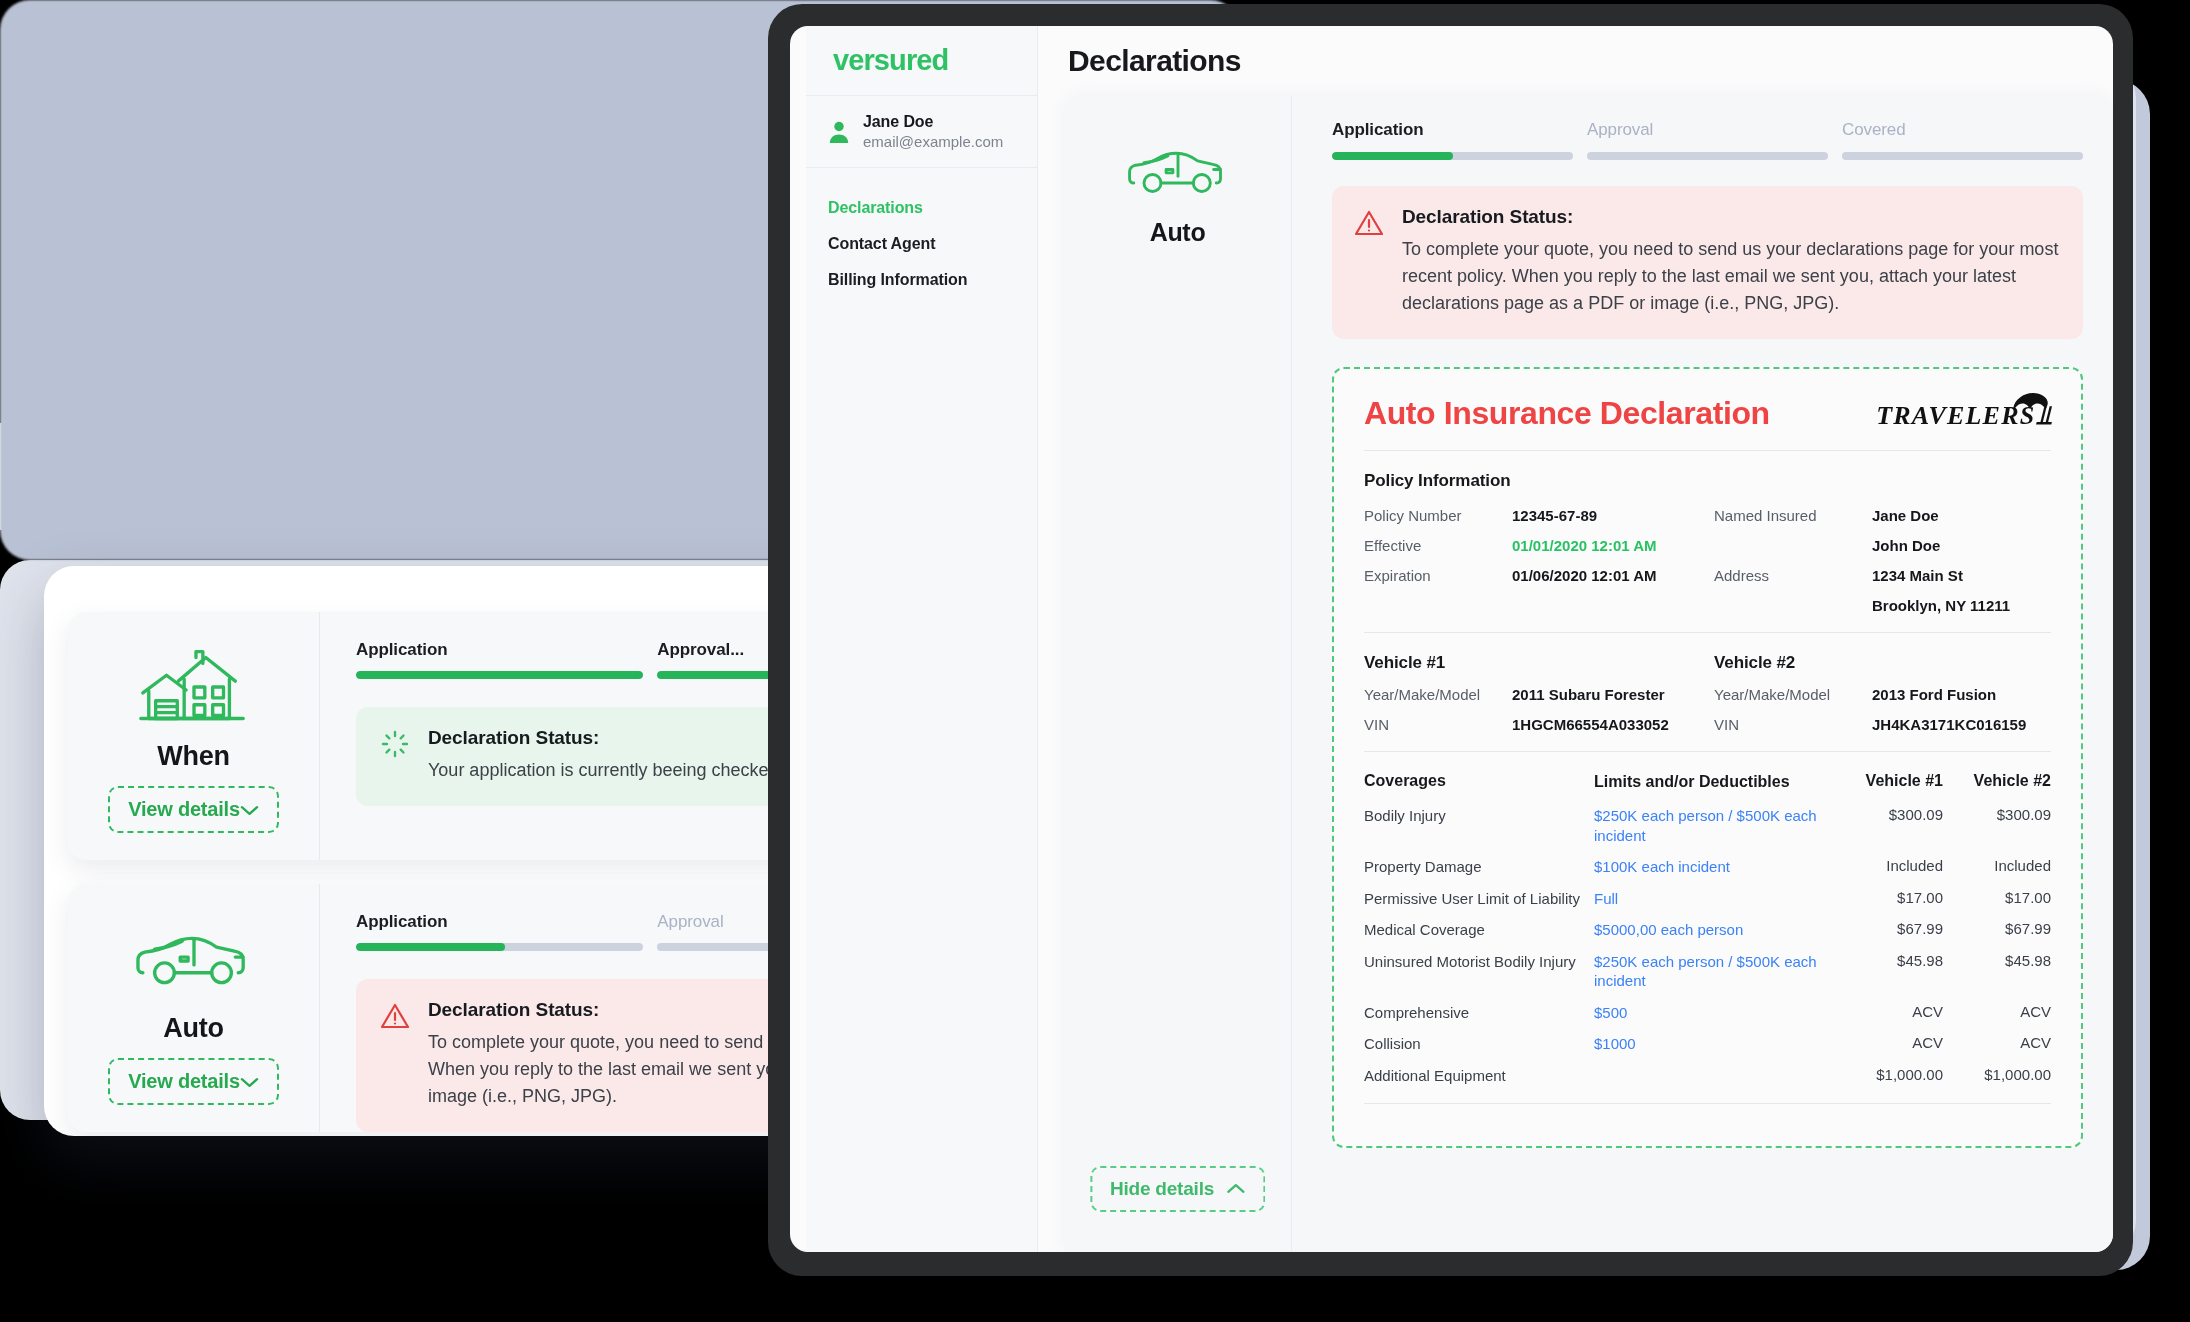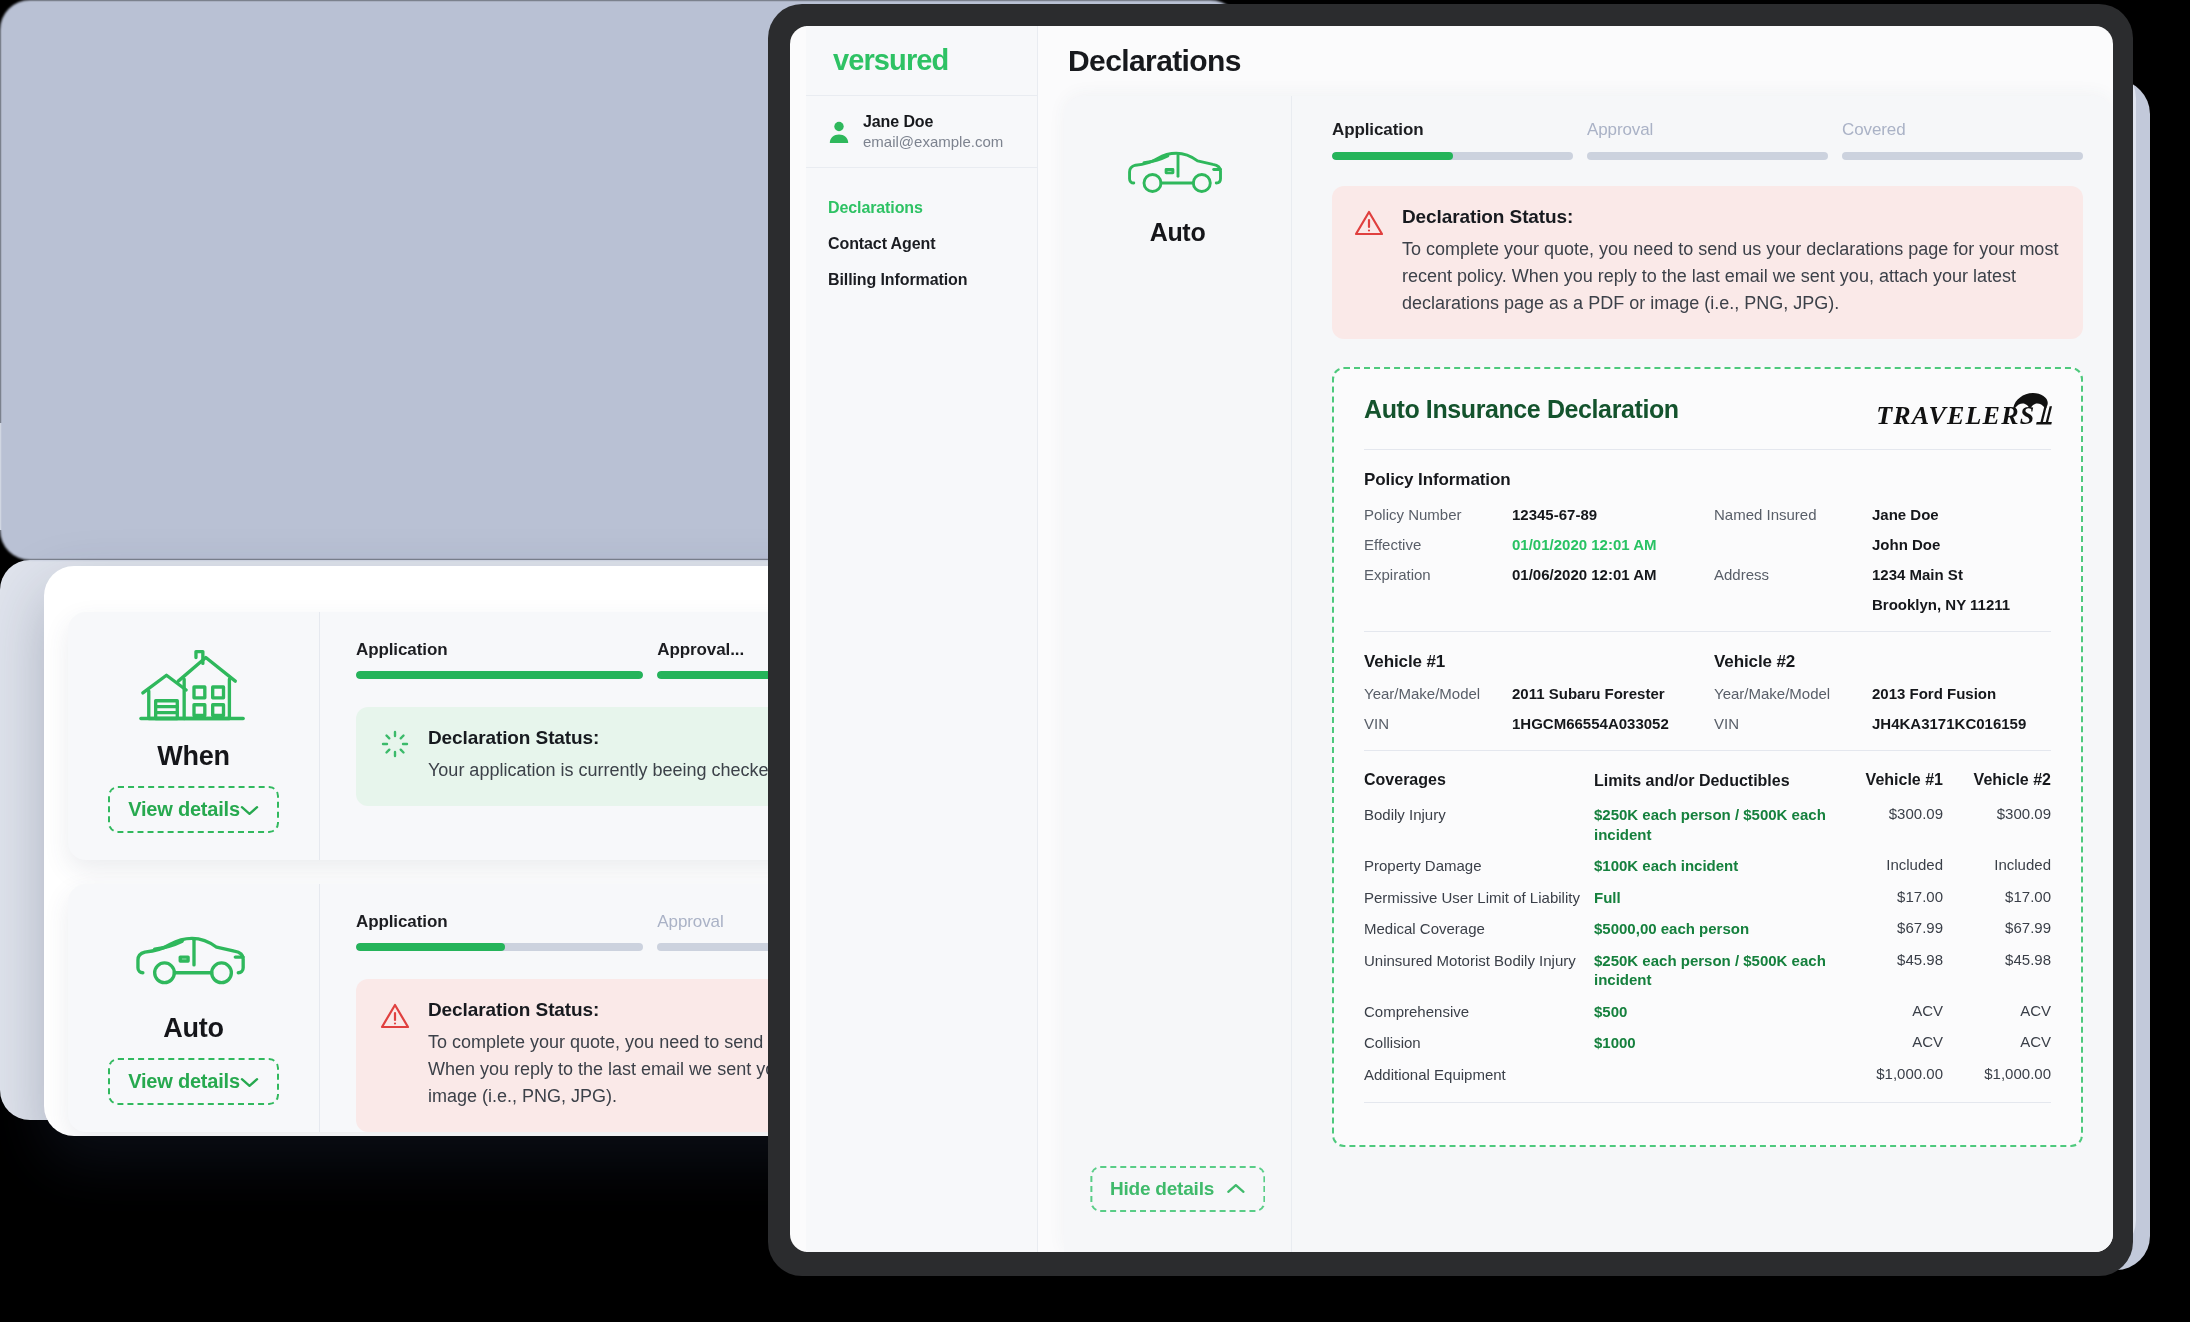--- a/index.html
+++ b/index.html
@@ -176,21 +176,21 @@
     margin-top: 26px; background: #fae9e8; border-radius: 12px;
     padding: 20px 22px 22px 22px; display: flex; gap: 18px;
   }
 
   
   .doc {
     margin-top: 28px; border: 2px dashed #4ec97d; border-radius: 12px;
     background: #fbfbfc; padding: 26px 30px 22px 30px;
   }
   .doc-head { display: flex; align-items: flex-start; justify-content: space-between; }
-  .doc-title { font-size: 25px; font-weight: 700; color: #14532d; letter-spacing: -0.4px; }
+  .doc-title { font-size: 32px; font-weight: 700; color: #ef4444; letter-spacing: -0.4px; }
   .travelers { display: flex; align-items: flex-start; gap: 0; position: relative; padding-top: 6px;}
   .travelers .tv-word {
     font-size: 26px; font-weight: 700; font-style: italic; color: #111;
     letter-spacing: 1.2px; font-family: "Liberation Serif", serif;
   }
   .tv-umb { position: absolute; right: -3px; top: -4px; width: 42px; height: 26px; }
   .tv-umb svg { width: 100%; height: 100%; display:block; }
   .tv-j { font-size: 26px; font-weight: 700; font-style: italic; color: #111; font-family:"Liberation Serif", serif; margin-left: 1px; }
 
   .hr { height: 1px; background: #e4e7ee; margin: 18px 0 20px 0; }
@@ -203,21 +203,21 @@
 
   .veh-grid { display: grid; grid-template-columns: 120px 230px 130px auto; row-gap: 13px; }
 
   
   .cov-head { display: flex; align-items: flex-start; margin-bottom: 14px; }
   .cov-c1 { width: 230px; flex: 0 0 230px; font-size: 16px; font-weight: 700; color: #16181c; }
   .cov-c2 { flex: 1; font-size: 16px; font-weight: 700; color: #16181c; line-height: 1.25; }
   .cov-c3, .cov-c4 { width: 108px; flex: 0 0 108px; text-align: right; font-size: 16px; font-weight: 700; color: #16181c; }
   .cov-row { display: flex; align-items: flex-start; margin-bottom: 12px; }
   .cov-row .cov-c1 { font-size: 15px; font-weight: 400; color: #3a3f48; line-height: 1.3; }
-  .cov-row .cov-c2 { font-size: 15px; font-weight: 700; color: #15803d; line-height: 1.3; }
+  .cov-row .cov-c2 { font-size: 15px; font-weight: 400; color: #3b82f6; line-height: 1.3; }
   .cov-row .cov-c3, .cov-row .cov-c4 { font-size: 15px; font-weight: 400; color: #3a3f48; }
 
   .doc-foot { display: flex; align-items: center; justify-content: space-between; margin-top: 4px; }
   .dl-btn {
     background: #4ac97a; color: #fff; border: none; border-radius: 9px;
     padding: 9px 16px; font-size: 14px; font-weight: 700; cursor: pointer;
     display: flex; align-items: center; gap: 8px; font-family: inherit;
     box-shadow: 0 6px 14px rgba(74,201,122,0.35);
   }
   .dl-ico { width: 13px; height: 15px; display:block; }

